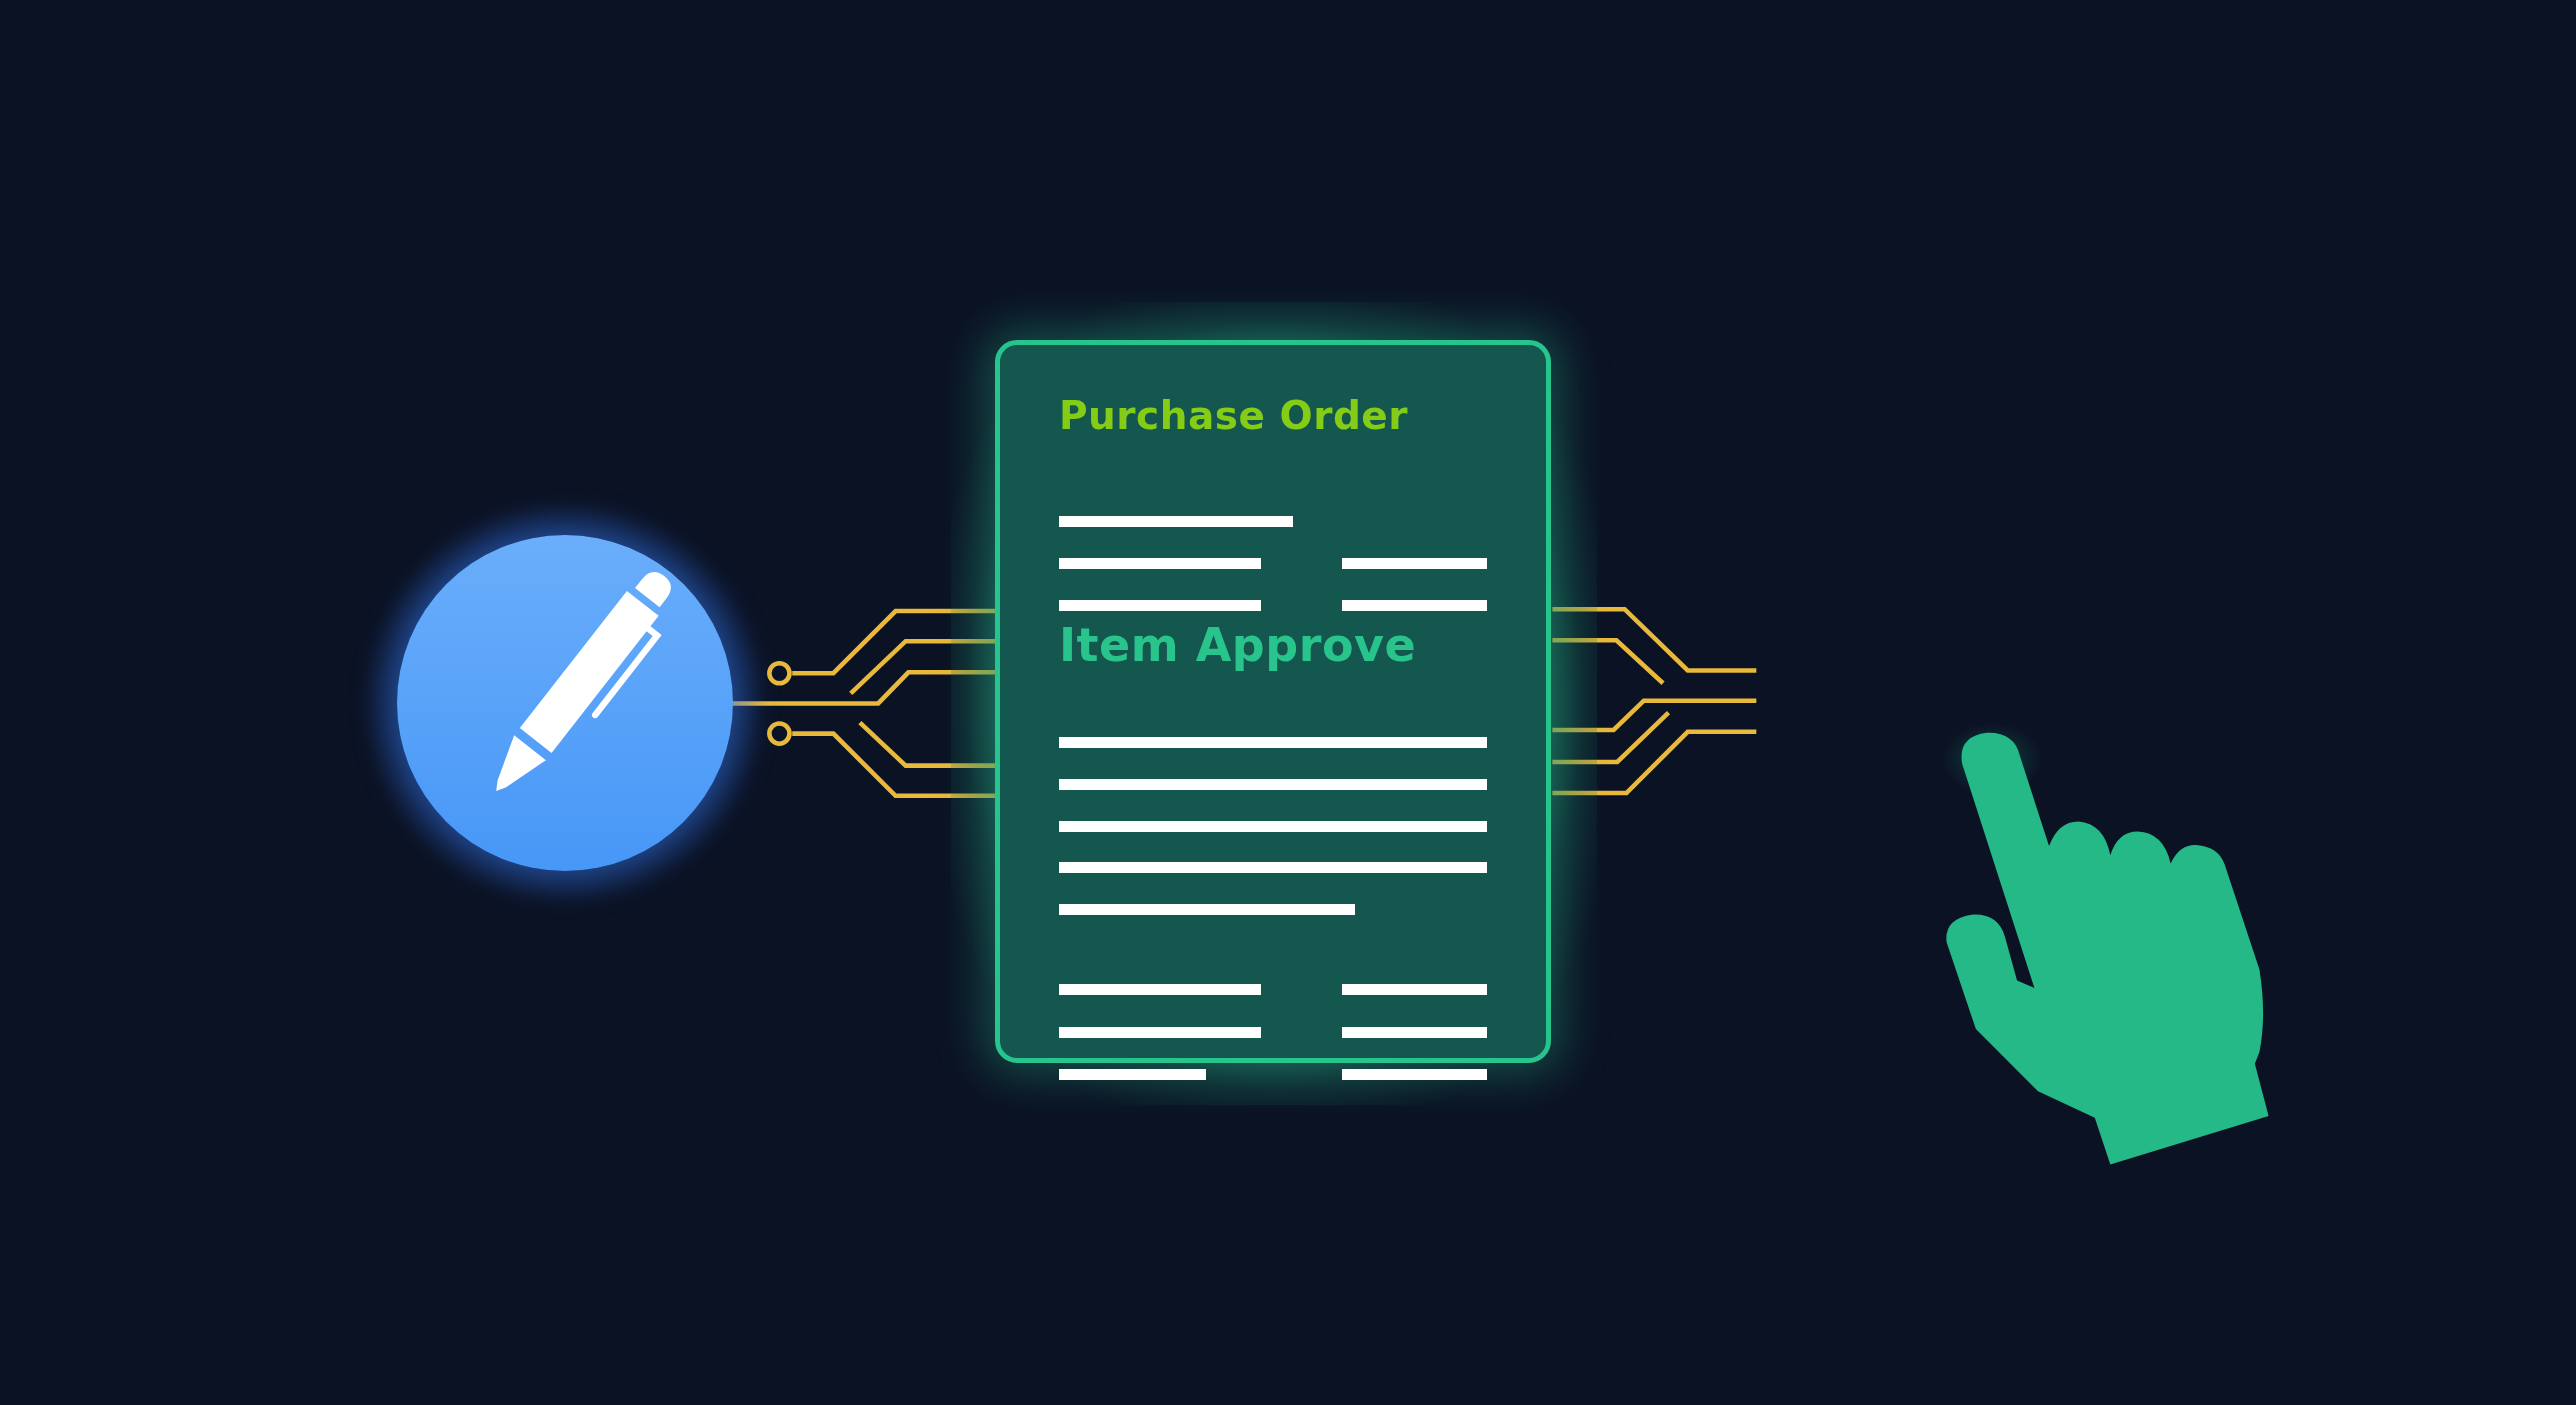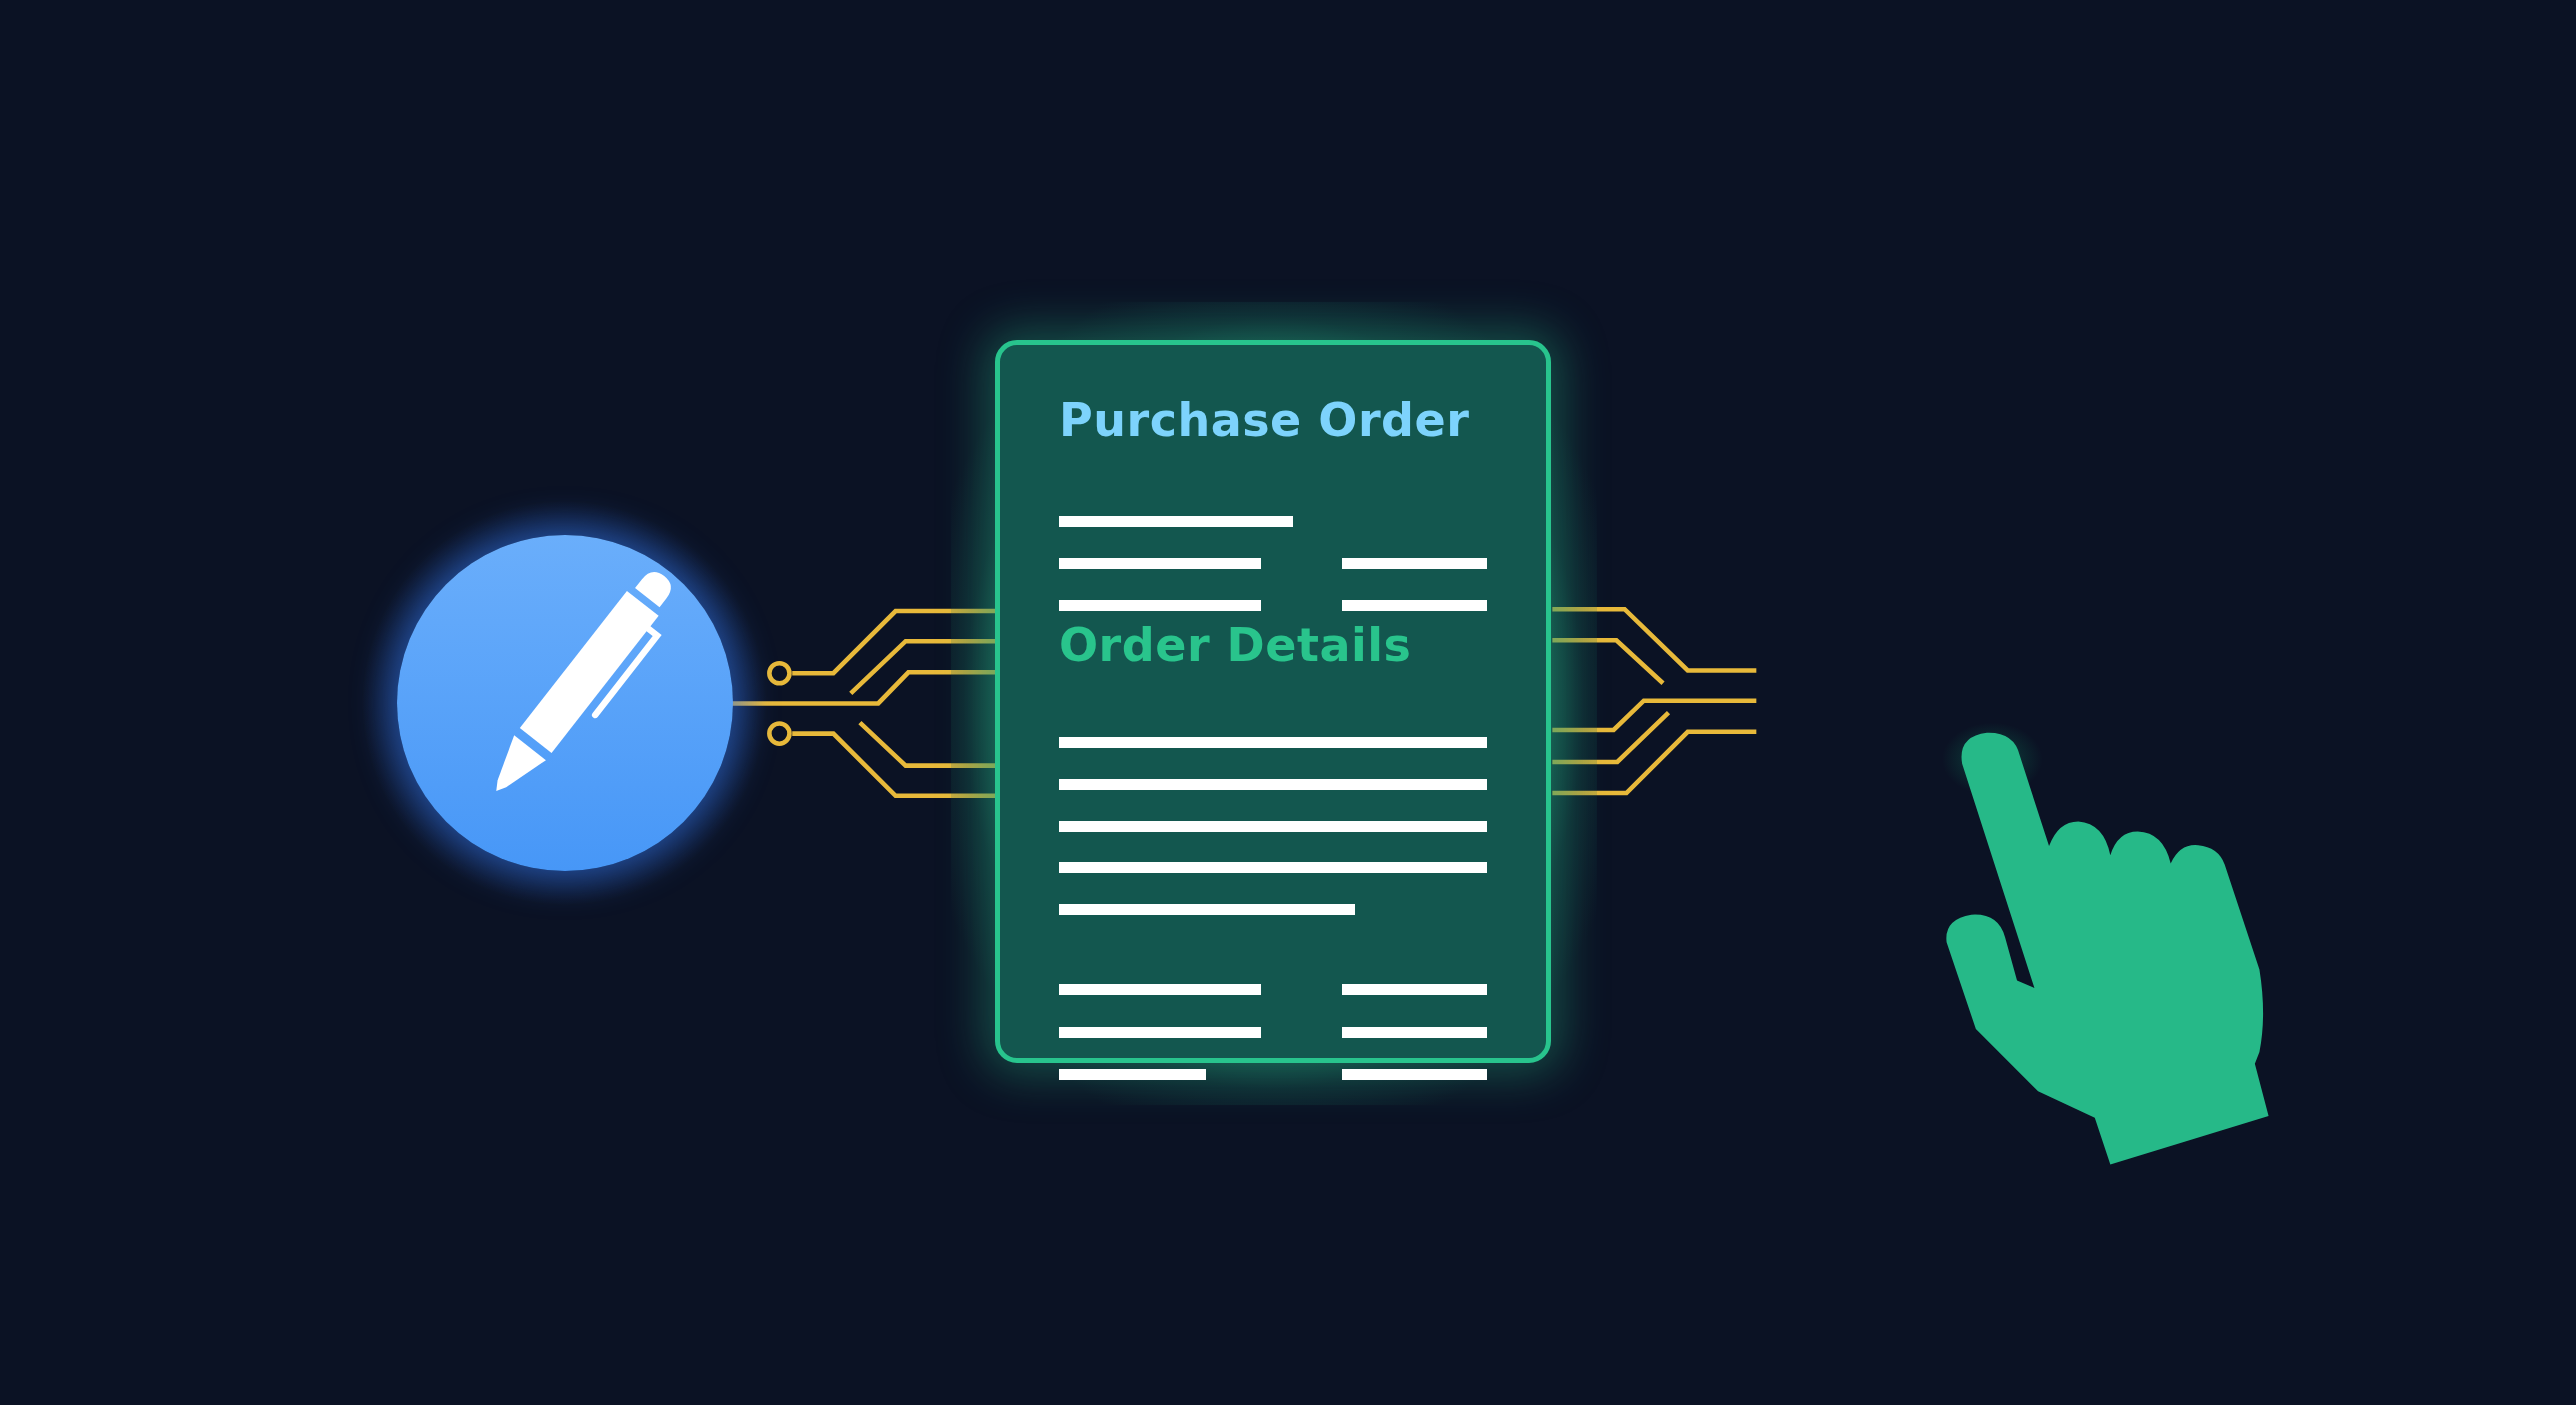--- a/index.html
+++ b/index.html
@@ -7,21 +7,21 @@
   .stage{position:absolute;left:0;top:0;width:2576px;height:1405px;}
   .pen-glow{position:absolute;left:360px;top:499px;width:408px;height:408px;border-radius:50%;
     background:radial-gradient(circle, rgba(40,110,230,0.55) 45%, rgba(30,80,180,0.25) 58%, rgba(11,18,36,0) 70%);}
   .pen-circle{position:absolute;left:397px;top:535px;width:336px;height:336px;border-radius:50%;
     background:linear-gradient(180deg,#6aaefb 0%,#4797f7 100%);box-shadow:0 0 37px 9.1px rgba(60,130,250,0.45);}
   .pen-circle svg{position:absolute;left:0;top:0;}
   .card-glow{position:absolute;left:951px;top:302px;width:646px;height:803px;border-radius:55px;
     background:radial-gradient(ellipse at center, rgba(30,140,110,0.55) 55%, rgba(20,90,80,0.25) 68%, rgba(11,18,36,0) 80%);}
   .card{position:absolute;left:995px;top:340px;width:546px;height:713px;border:5.5px solid #28c48d;border-radius:22px;
     background:#13574f;box-shadow:0 0 46px 11px rgba(40,196,141,0.35);}
-  .card-title{position:absolute;left:59px;top:48px;font-family:"DejaVu Sans",sans-serif;font-weight:bold;font-size:46px;color:#7dd3fc;letter-spacing:0.5px;white-space:nowrap;}
+  .card-title{position:absolute;left:59px;top:48px;font-family:"DejaVu Sans",sans-serif;font-weight:bold;font-size:39px;color:#84cc16;letter-spacing:0.5px;white-space:nowrap;}
   .card-subtitle{position:absolute;left:59px;top:273px;font-family:"DejaVu Sans",sans-serif;font-weight:bold;font-size:46px;color:#29c48c;letter-spacing:0.5px;white-space:nowrap;}
   .ln{position:absolute;height:11px;background:#ffffff;}
   .circuits{position:absolute;left:0;top:0;}
   .approve{position:absolute;left:1754px;top:632px;width:425px;height:134px;border-radius:9.1px;background:#26b988;
     border:none;padding:0;cursor:pointer;box-shadow:0 0 27.4px rgba(38,185,136,0.25);}
   .approve span{position:absolute;left:0;right:0;top:25.6px;text-align:center;font-family:"DejaVu Sans",sans-serif;font-weight:bold;font-size:68px;color:#ffffff;letter-spacing:0.9px;}
   .hand{position:absolute;left:0;top:0;}
 </style>
 </head>
 <body>
@@ -68,21 +68,21 @@
     <div class="card-title">Purchase Order</div>
 
     <div class="ln" style="left:59px;top:171px;width:234px;"></div>
     <div class="ln" style="left:59px;top:213px;width:202px;"></div>
 
     <div class="ln" style="left:342px;top:213px;width:145px;"></div>
 
     <div class="ln" style="left:59px;top:255px;width:202px;"></div>
     <div class="ln" style="left:342px;top:255px;width:145px;"></div>
 
-    <div class="card-subtitle">Order Details</div>
+    <div class="card-subtitle">Item Approve</div>
 
     <div class="ln" style="left:59px;top:392px;width:428px;"></div>
     <div class="ln" style="left:59px;top:434px;width:428px;"></div>
     <div class="ln" style="left:59px;top:476px;width:428px;"></div>
     <div class="ln" style="left:59px;top:517px;width:428px;"></div>
     <div class="ln" style="left:59px;top:559px;width:296px;"></div>
 
     <div class="ln" style="left:59px;top:639px;width:202px;"></div>
     <div class="ln" style="left:342px;top:639px;width:145px;"></div>
     <div class="ln" style="left:59px;top:682px;width:202px;"></div>

